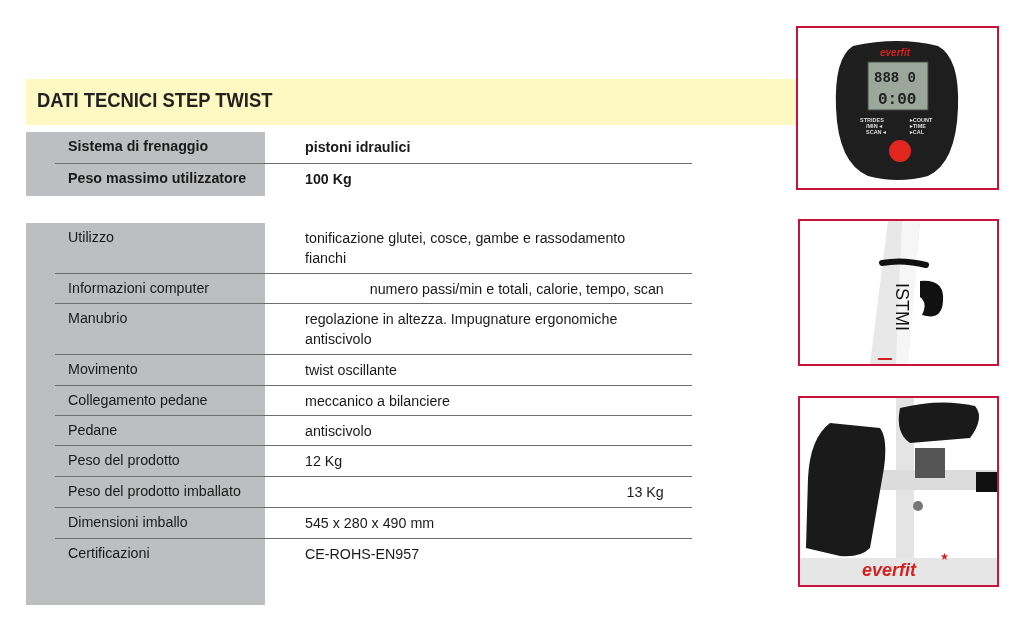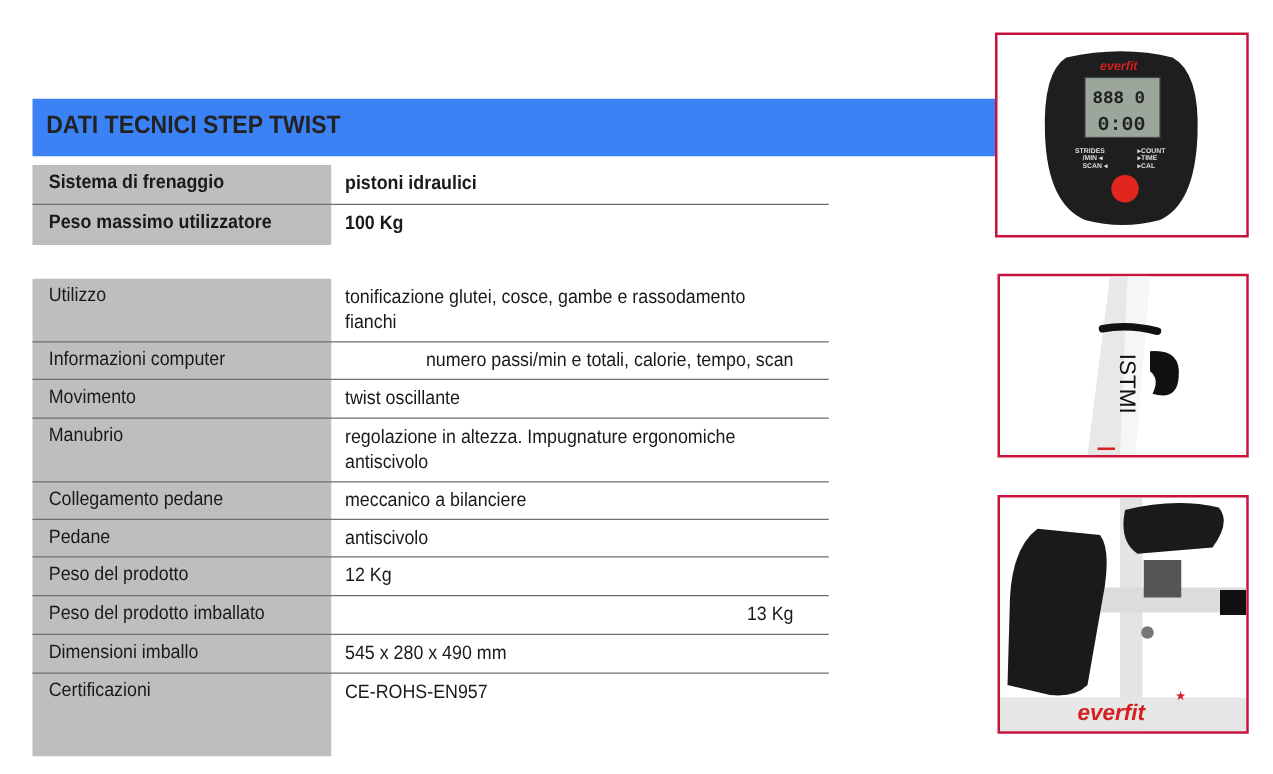--- a/index.html
+++ b/index.html
@@ -1,20 +1,20 @@
 <!DOCTYPE html>
 <html><head>
 <meta charset="utf-8">
 <style>
   html,body{margin:0;padding:0;background:#fff;}
   body{width:1018px;height:619px;position:relative;overflow:hidden;font-family:"Liberation Sans",sans-serif;color:#1a1a1a;}
-  .title-bar{position:absolute;left:26px;top:79px;width:777px;height:46px;background:#3b82f6;}
+  .title-bar{position:absolute;left:26px;top:79px;width:777px;height:46px;background:#fef9c3;}
   .title-bar span{position:absolute;left:11px;top:10px;font-size:20px;font-weight:bold;color:#222;transform:scaleX(0.92);transform-origin:left;white-space:nowrap;}
   .gray-col{position:absolute;background:#bdbebf;left:26px;width:239px;}
-  .table{position:absolute;left:26px;width:637px;}
+  .table{position:absolute;left:26px;width:637px;padding-left:29px;}
   .row{position:relative;border-bottom:1px solid #6e6e6e;}
   .row.last{border-bottom:none;}
   .row .lbl{position:absolute;left:13px;top:5px;font-size:15.5px;white-space:nowrap;transform:scaleX(0.92);transform-origin:left;}
   .row .val{position:absolute;left:250px;top:5px;width:390px;font-size:15.5px;line-height:20px;transform:scaleX(0.92);transform-origin:left;}
   .t1 .lbl,.t1 .val{font-weight:bold;}
   .t1 .row .lbl{left:13px;}
   .photo{position:absolute;border:2px solid #c8143c;background:#fff;overflow:hidden;box-sizing:border-box;}
 </style>
 </head>
 <body>
@@ -38,27 +38,27 @@
 <div class="gray-col" style="top:223px;height:382px;"></div>
 <div class="table" style="top:223px;">
   <div class="row" style="height:50px;">
     <span class="lbl">Utilizzo</span>
     <span class="val">tonificazione glutei, cosce, gambe e rassodamento fianchi</span>
   </div>
   <div class="row" style="height:29px;text-align:right;">
     <span class="lbl">Informazioni computer</span>
     <span class="val">numero passi/min e totali, calorie, tempo, scan</span>
   </div>
+  <div class="row" style="height:50px;">
+    <span class="lbl">Manubrio</span>
+    <span class="val">regolazione in altezza. Impugnature ergonomiche antiscivolo</span>
+  </div>
   <div class="row" style="height:30px;">
     <span class="lbl">Movimento</span>
     <span class="val">twist oscillante</span>
-  </div>
-  <div class="row" style="height:50px;">
-    <span class="lbl">Manubrio</span>
-    <span class="val">regolazione in altezza. Impugnature ergonomiche antiscivolo</span>
   </div>
   <div class="row" style="height:29px;">
     <span class="lbl">Collegamento pedane</span>
     <span class="val">meccanico a bilanciere</span>
   </div>
   <div class="row" style="height:29px;">
     <span class="lbl">Pedane</span>
     <span class="val">antiscivolo</span>
   </div>
   <div class="row" style="height:30px;">

